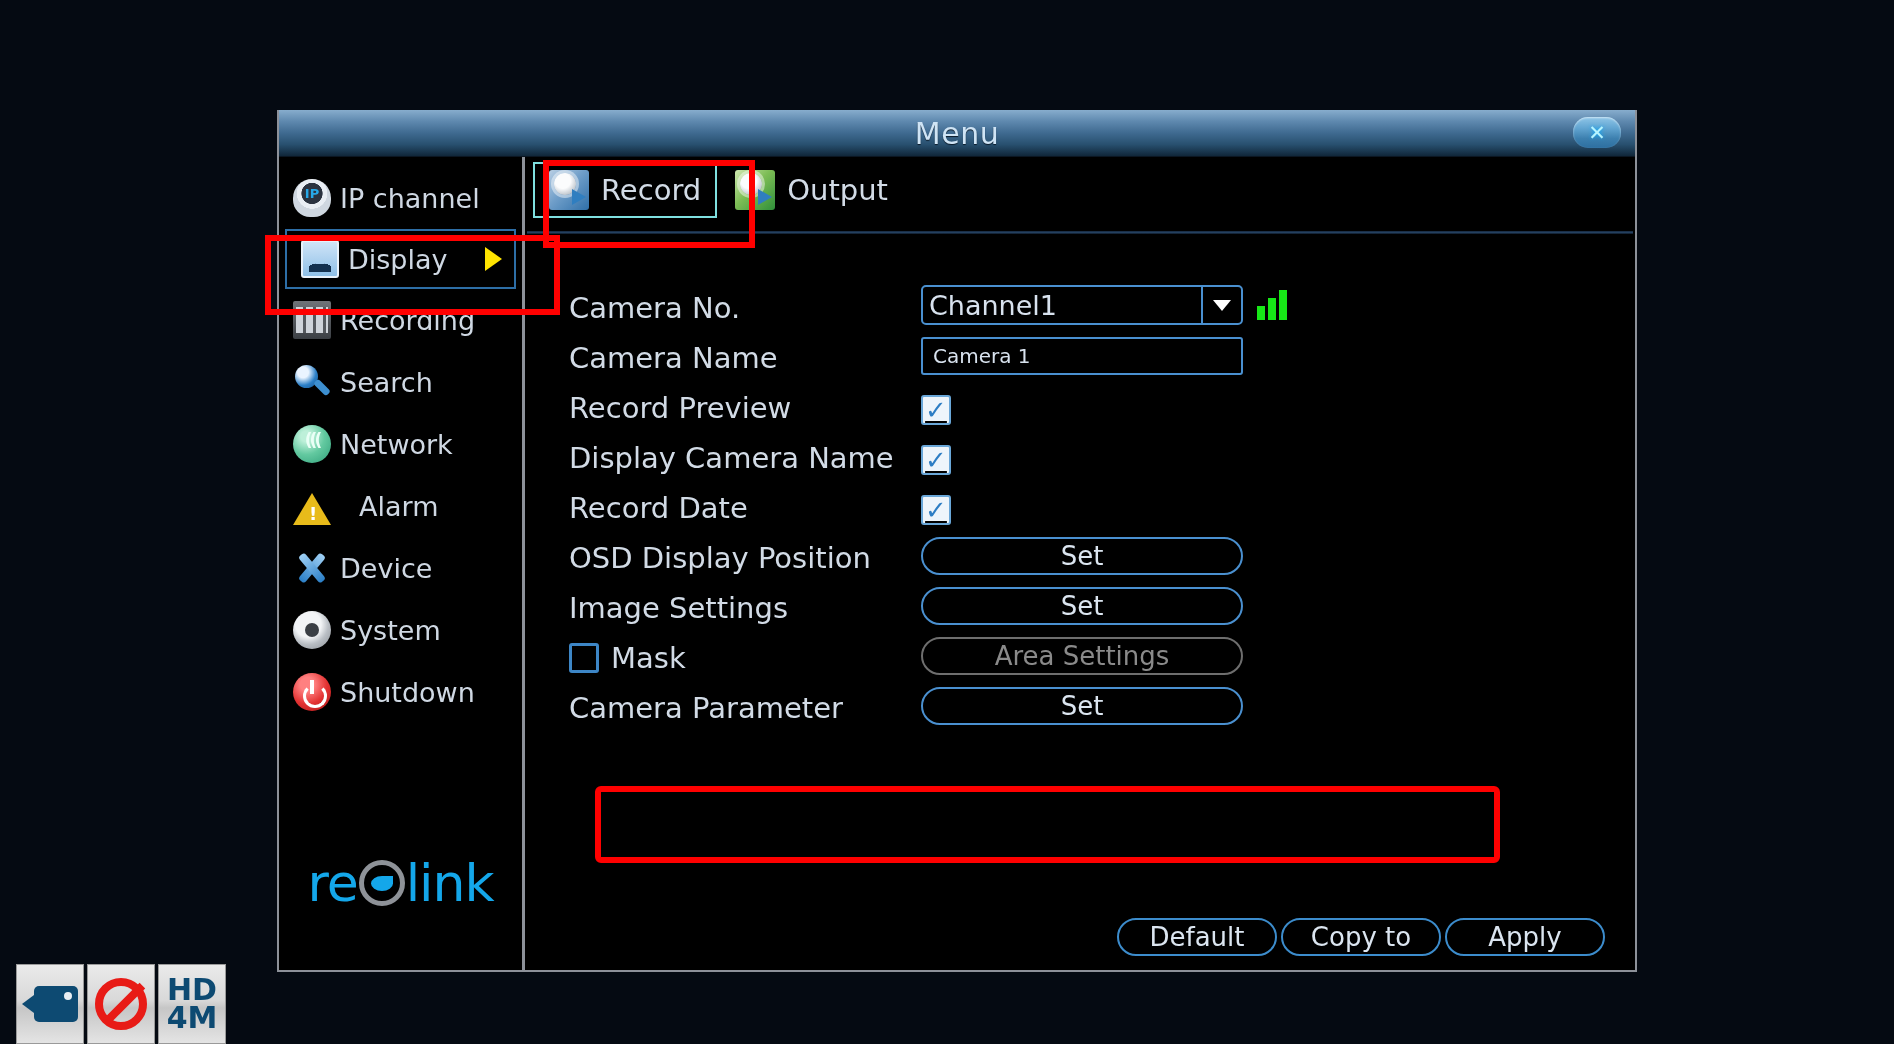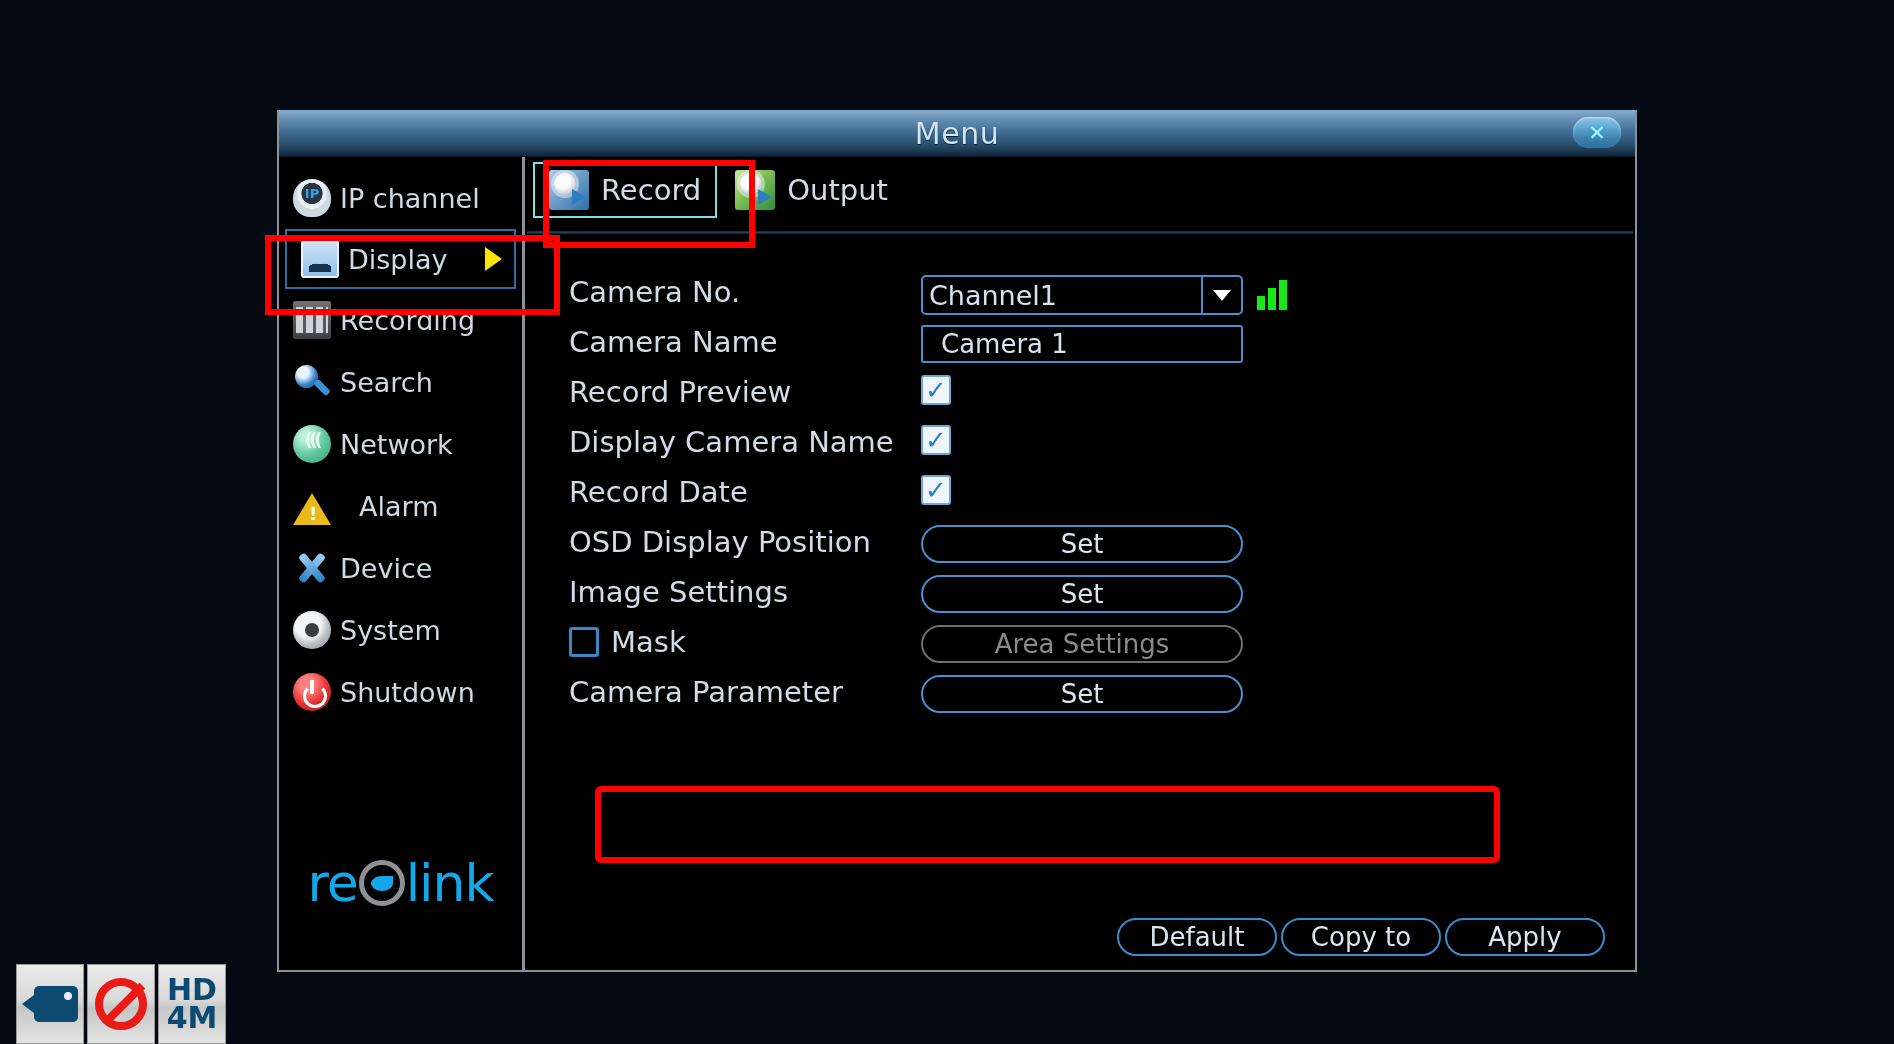--- a/index.html
+++ b/index.html
@@ -101,28 +101,28 @@
   #tabbar { display: flex; align-items: center; height: 66px; padding-left: 8px; gap: 4px; }
   .tab { display: flex; align-items: center; gap: 12px; height: 56px; padding: 0 14px; color: #d2dbe6; font-size: 29px; }
   .tab.active { border: 2px solid #7fe0e0; }
   .tab .tico { width: 40px; height: 40px; flex: 0 0 40px; border-radius: 3px; position: relative; }
 
   .tab-sep { position: absolute; left: 2px; right: 2px; top: 74px; height: 3px;
              background: linear-gradient(to bottom,#15263c,#24405f,#0d1724); }
 
   
   #form { position: absolute; left: 44px; top: 118px; right: 18px; }
-  .row { display: flex; align-items: flex-start; height: 50px; margin-bottom: 0px; }
+  .row { display: flex; align-items: flex-end; height: 50px; margin-bottom: 0px; text-decoration: underline; }
   .row .lbl { width: 352px; flex: 0 0 352px; color: #d2dbe6; font-size: 29px; }
   .row .ctl { position: relative; }
 
   .field {
     width: 322px; height: 38px; border: 2px solid #4a90d0; border-radius: 3px;
-    background: #000; color: #d8e2ee; font-size: 26px;
-    display: flex; align-items: center; padding-left: 18px;
+    background: #000; color: #d8e2ee; font-size: 20px;
+    display: flex; align-items: center; padding-left: 10px;
   }
   .select-wrap { display: flex; align-items: center; gap: 14px; }
   .select {
     width: 322px; height: 40px; border: 2px solid #4a90d0; border-radius: 5px;
     background: #000; display: flex; align-items: center; position: relative;
   }
   .select .val { color: #d8e2ee; font-size: 27px; padding-left: 6px; }
   .select .arrowbox {
     position: absolute; right: 0; top: 0; bottom: 0; width: 40px;
     border-left: 2px solid #4a90d0; display: flex; align-items: center; justify-content: center;

